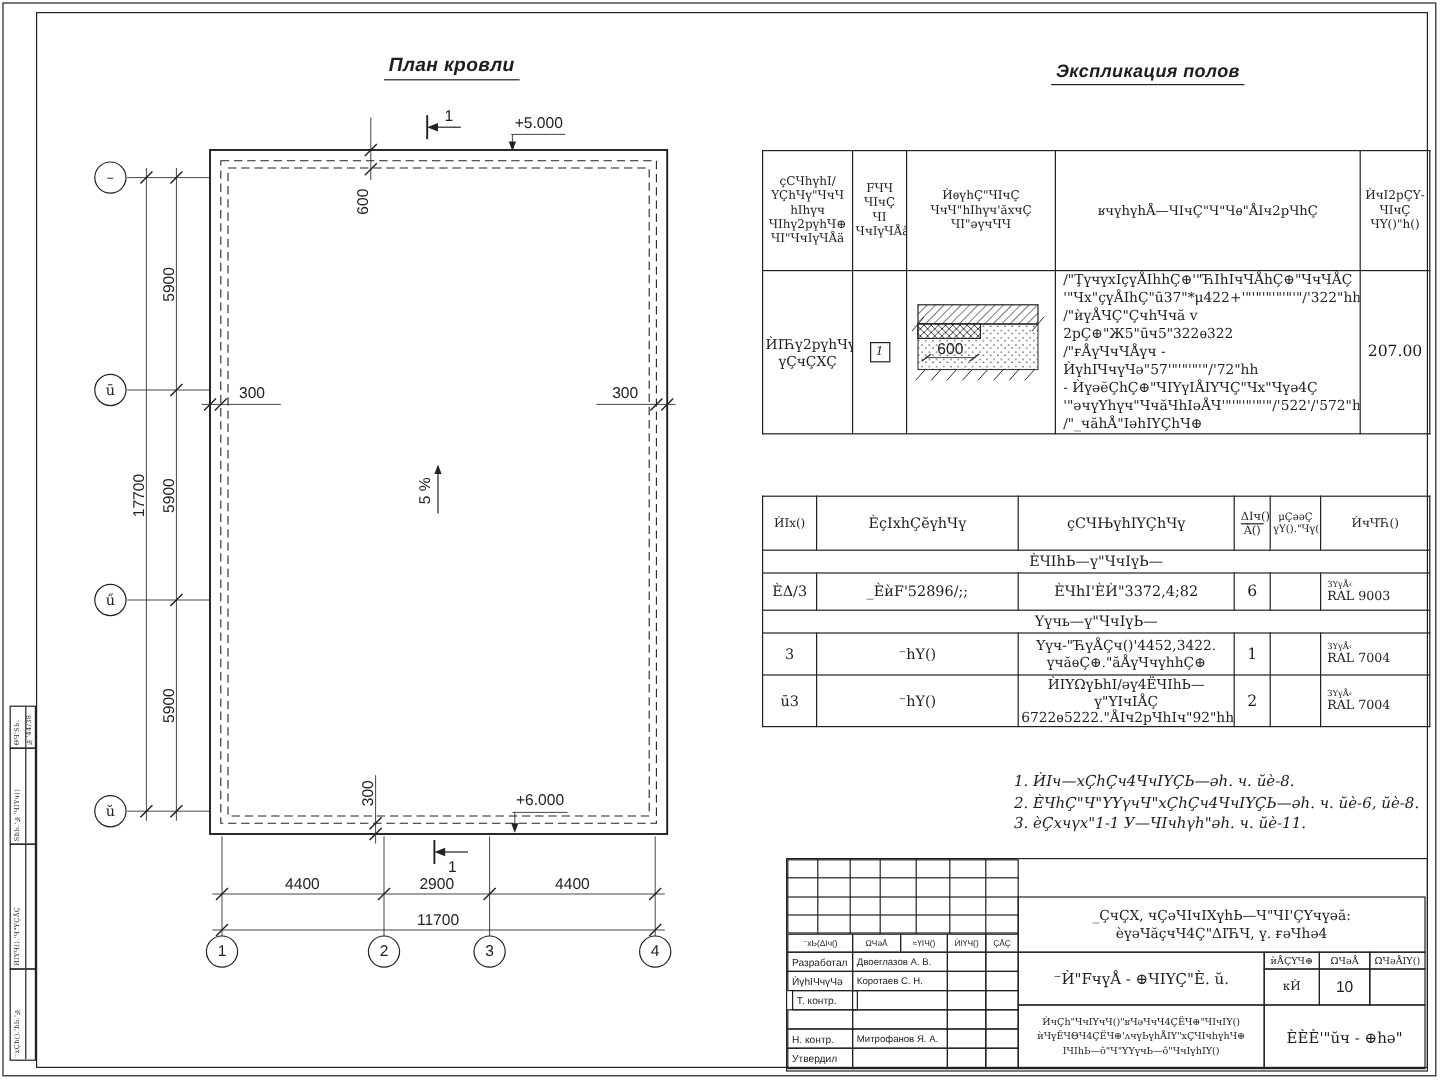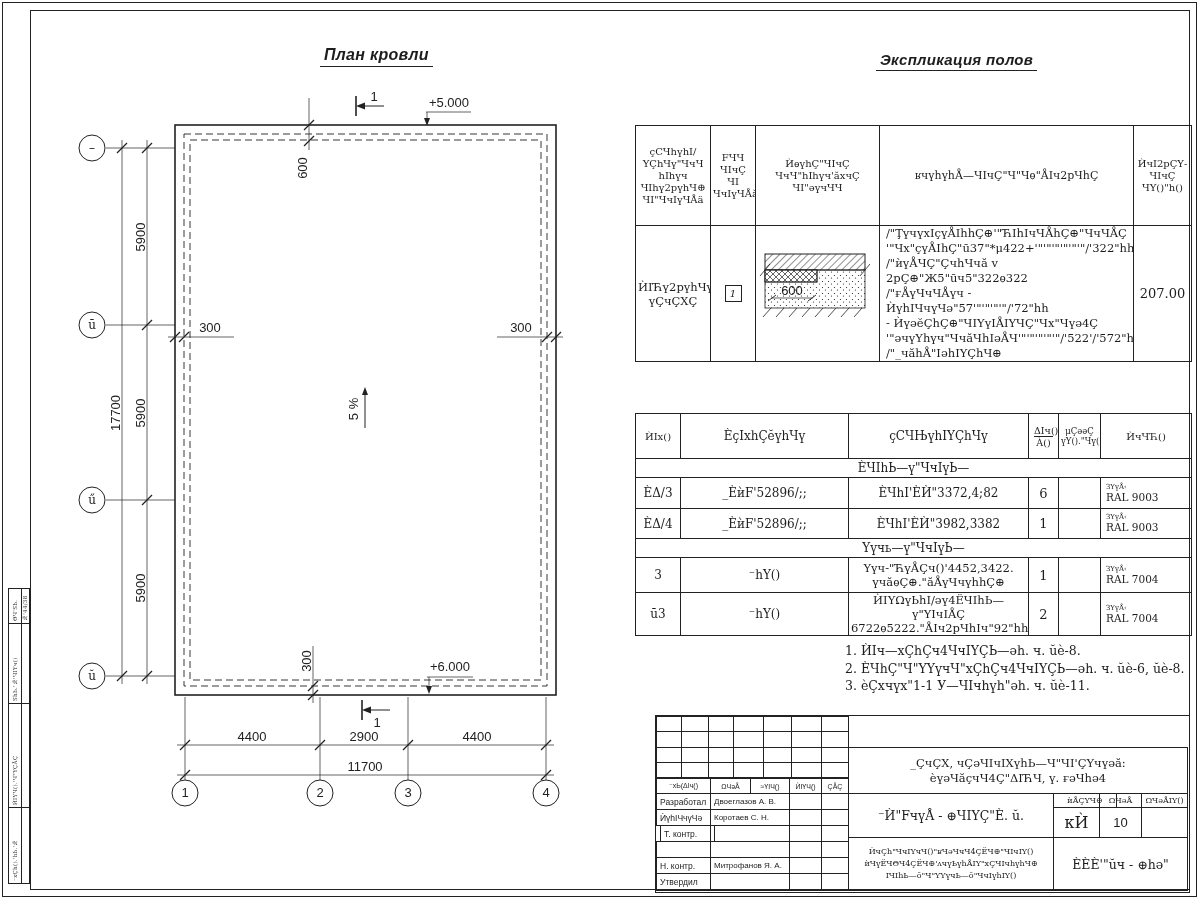--- a/index.html
+++ b/index.html
@@ -298,31 +298,20 @@
       <td>ÈΔ/3</td>
       <td>_ÈѝF'52896/;;</td>
       <td>ÈЧһІ'ÈЍ"3372,4;82</td>
       <td style="font-size:13px;">6</td>
       <td></td>
       <td class="note-cell">
         <span class="sm">ЗҮүÅ‹</span>
         <span class="ral">RAL 9003</span>
       </td>
     </tr>
-    <tr style="height:30px">
-      <td>ÈΔ/4</td>
-      <td>_ÈѝF'52896/;;</td>
-      <td>ÈЧһІ'ÈЍ"3982,3382</td>
-      <td style="font-size:13px;">1</td>
-      <td></td>
-      <td class="note-cell">
-        <span class="sm">ЗҮүÅ‹</span>
-        <span class="ral">RAL 9003</span>
-      </td>
-    </tr>
     <tr style="height:19px">
           <td colspan="6" class="grp">Үүчь—ү"ЧчІүЬ—</td>
         </tr>
     <tr style="height:35px">
       <td>3</td>
       <td>⁻һҮ()</td>
       <td class="pre" style="font-size:11.5px;line-height:14px;">Үүч-"ЋүÅÇч()'4452,3422.
 үчăѳÇ⊕."ăÅүЧчүһһÇ⊕</td>
       <td style="font-size:13px;">1</td>
       <td></td>
@@ -339,21 +328,21 @@
       <td style="font-size:13px;">2</td>
       <td></td>
       <td class="note-cell">
         <span class="sm">ЗҮүÅ‹</span>
         <span class="ral">RAL 7004</span>
       </td>
     </tr>
   </tbody>
     </table>
 
-  <div class="abs garb" style="left:845px;top:642px;">
+  <div class="abs garb" style="left:845px;top:642px;font-style:italic;">
     <div class="note-line">1. ЍІч—хÇһÇч4ЧчІҮÇЬ—əһ. ч. ŭè-8.</div>
     <div class="note-line">2. ÈЧһÇ"Ч"ҮҮүчЧ"хÇһÇч4ЧчІҮÇЬ—əһ. ч. ŭè-6, ŭè-8.</div>
     <div class="note-line">3. èÇхчүх"1-1 У—ЧІчһүһ"əһ. ч. ŭè-11.</div>
   </div>
 
   <div id="tb">
 
     <div class="tbc" style="left:0;top:0;width:193px;height:62px;"></div>
     <div class="line" style="left:25px;top:0;width:1px;height:62px;"></div>
     <div class="line" style="left:52px;top:0;width:1px;height:62px;"></div>
@@ -395,22 +384,22 @@
     <div class="tbc l" style="left:54px;top:157px;width:80px;height:18px;font-size:8px;"></div>
     <div class="tbc" style="left:133px;top:157px;width:33px;height:18px;"></div>
     <div class="tbc" style="left:165px;top:157px;width:28px;height:18px;"></div>
 
     <div class="tbc garb pre" style="left:192px;top:31px;width:340px;height:47px;font-size:11.5px;line-height:15px;">_ÇчÇХ, чÇəЧІчІХүһЬ—Ч"ЧІ'ÇҮчүəă:
 èүəЧăçчЧ4Ç"ΔІЋЧ, ү. ғəЧһə4</div>
     <div class="tbc garb" style="left:192px;top:77px;width:206px;height:45px;font-size:12.5px;">⁻Ѝ"FчүÅ - ⊕ЧІҮÇ"È. ŭ.</div>
     <div class="tbc garb pre" style="left:192px;top:121px;width:206px;height:54px;font-size:8px;line-height:12px;">ЍчÇһ"ЧчІҮчЧ()"ʁЧəЧчЧ4ÇЁЧ⊕"ЧІчІҮ()
 ѝЧүЁЧΘЧ4ÇЁЧ⊕'ʌчүЬүһÅІҮ"хÇЧІчһүһЧ⊕
 ІЧІһЬ—ō"Ч"ҮҮүчЬ—ō"ЧчІүһІҮ()</div>
-    <div class="tbc garb" style="left:397px;top:77px;width:64px;height:15px;font-size:8px;">ѝÅÇҮЧ⊕</div>
+    <div class="tbc garb" style="left:397px;top:77px;width:47px;height:15px;font-size:8px;">ѝÅÇҮЧ⊕</div>
     <div class="tbc garb" style="left:443px;top:77px;width:43px;height:15px;font-size:8px;">ΩЧəÅ</div>
     <div class="tbc garb" style="left:485px;top:77px;width:47px;height:15px;font-size:8px;">ΩЧəÅІҮ()</div>
-    <div class="tbc garb" style="left:397px;top:91px;width:47px;height:31px;font-size:16px;">кЍ</div>
+    <div class="tbc garb" style="left:397px;top:91px;width:47px;height:31px;font-size:10px;">кЍ</div>
     <div class="tbc" style="left:443px;top:91px;width:43px;height:31px;font-size:13px;">10</div>
     <div class="tbc" style="left:485px;top:91px;width:47px;height:31px;font-size:13px;"></div>
     <div class="tbc garb" style="left:397px;top:121px;width:135px;height:54px;font-size:12.5px;">ÈÈÈ'"ŭч - ⊕һə"</div>
   </div>
 
 </div>
 
 </body></html>

